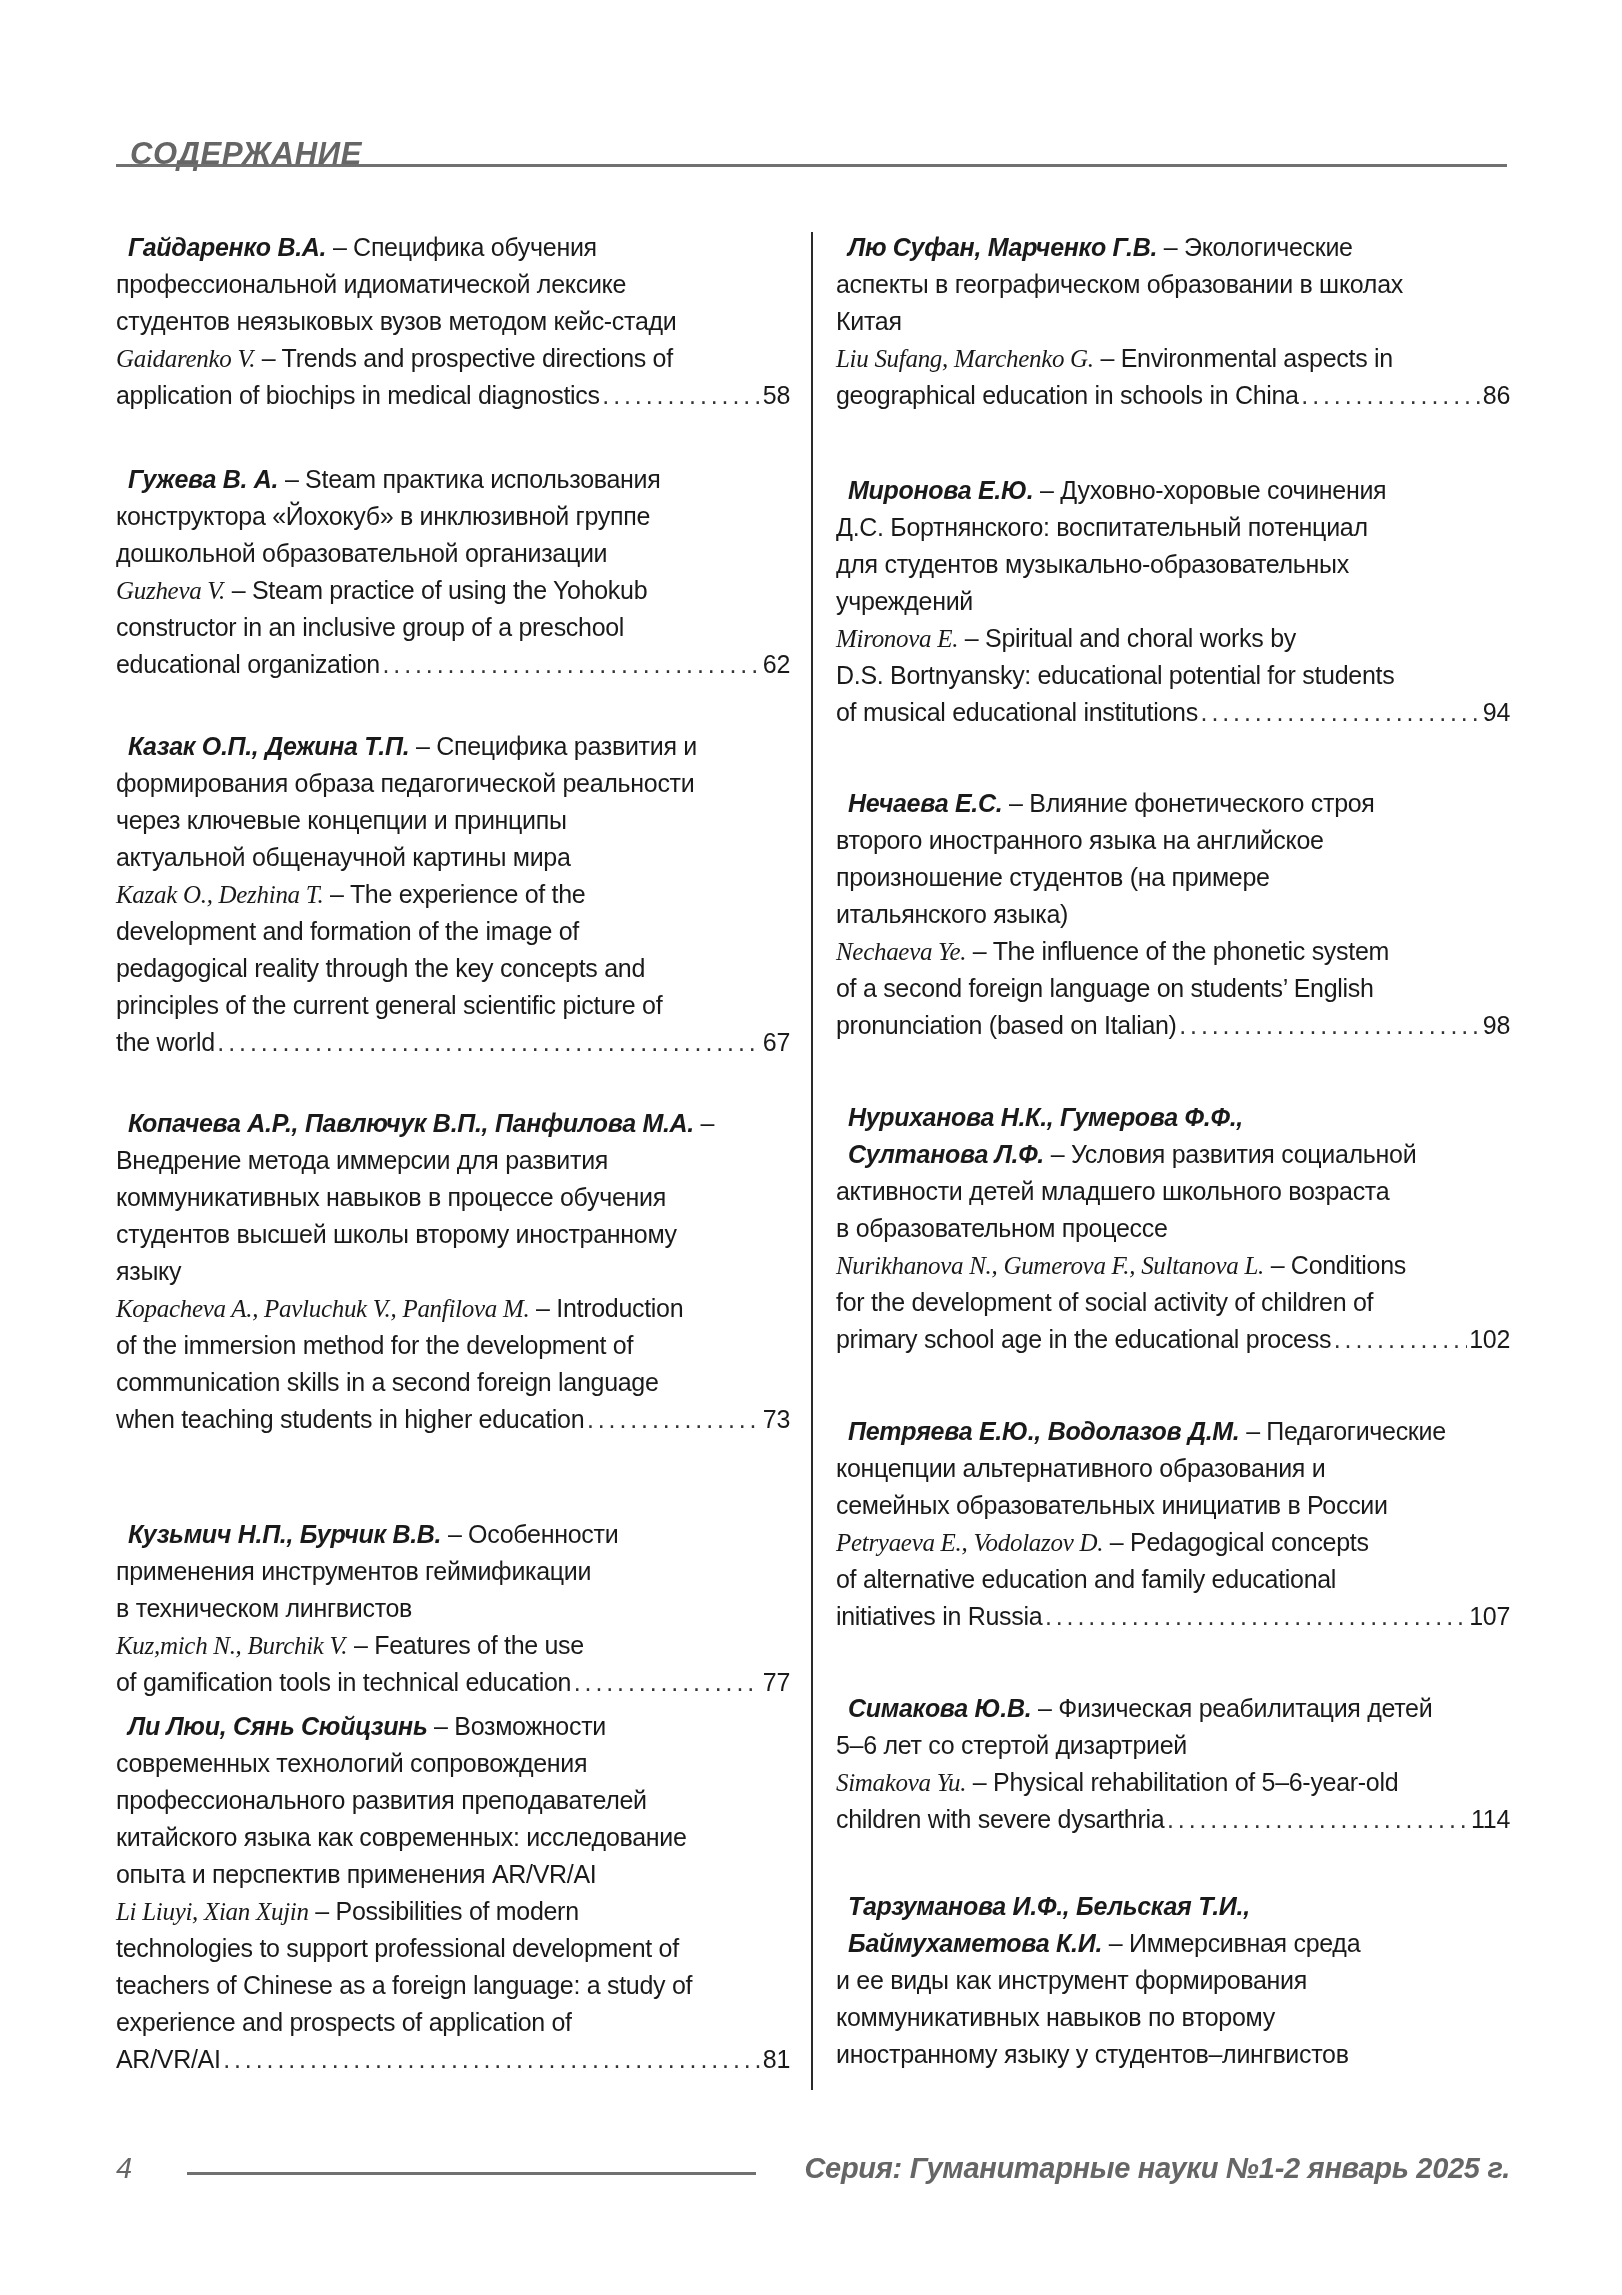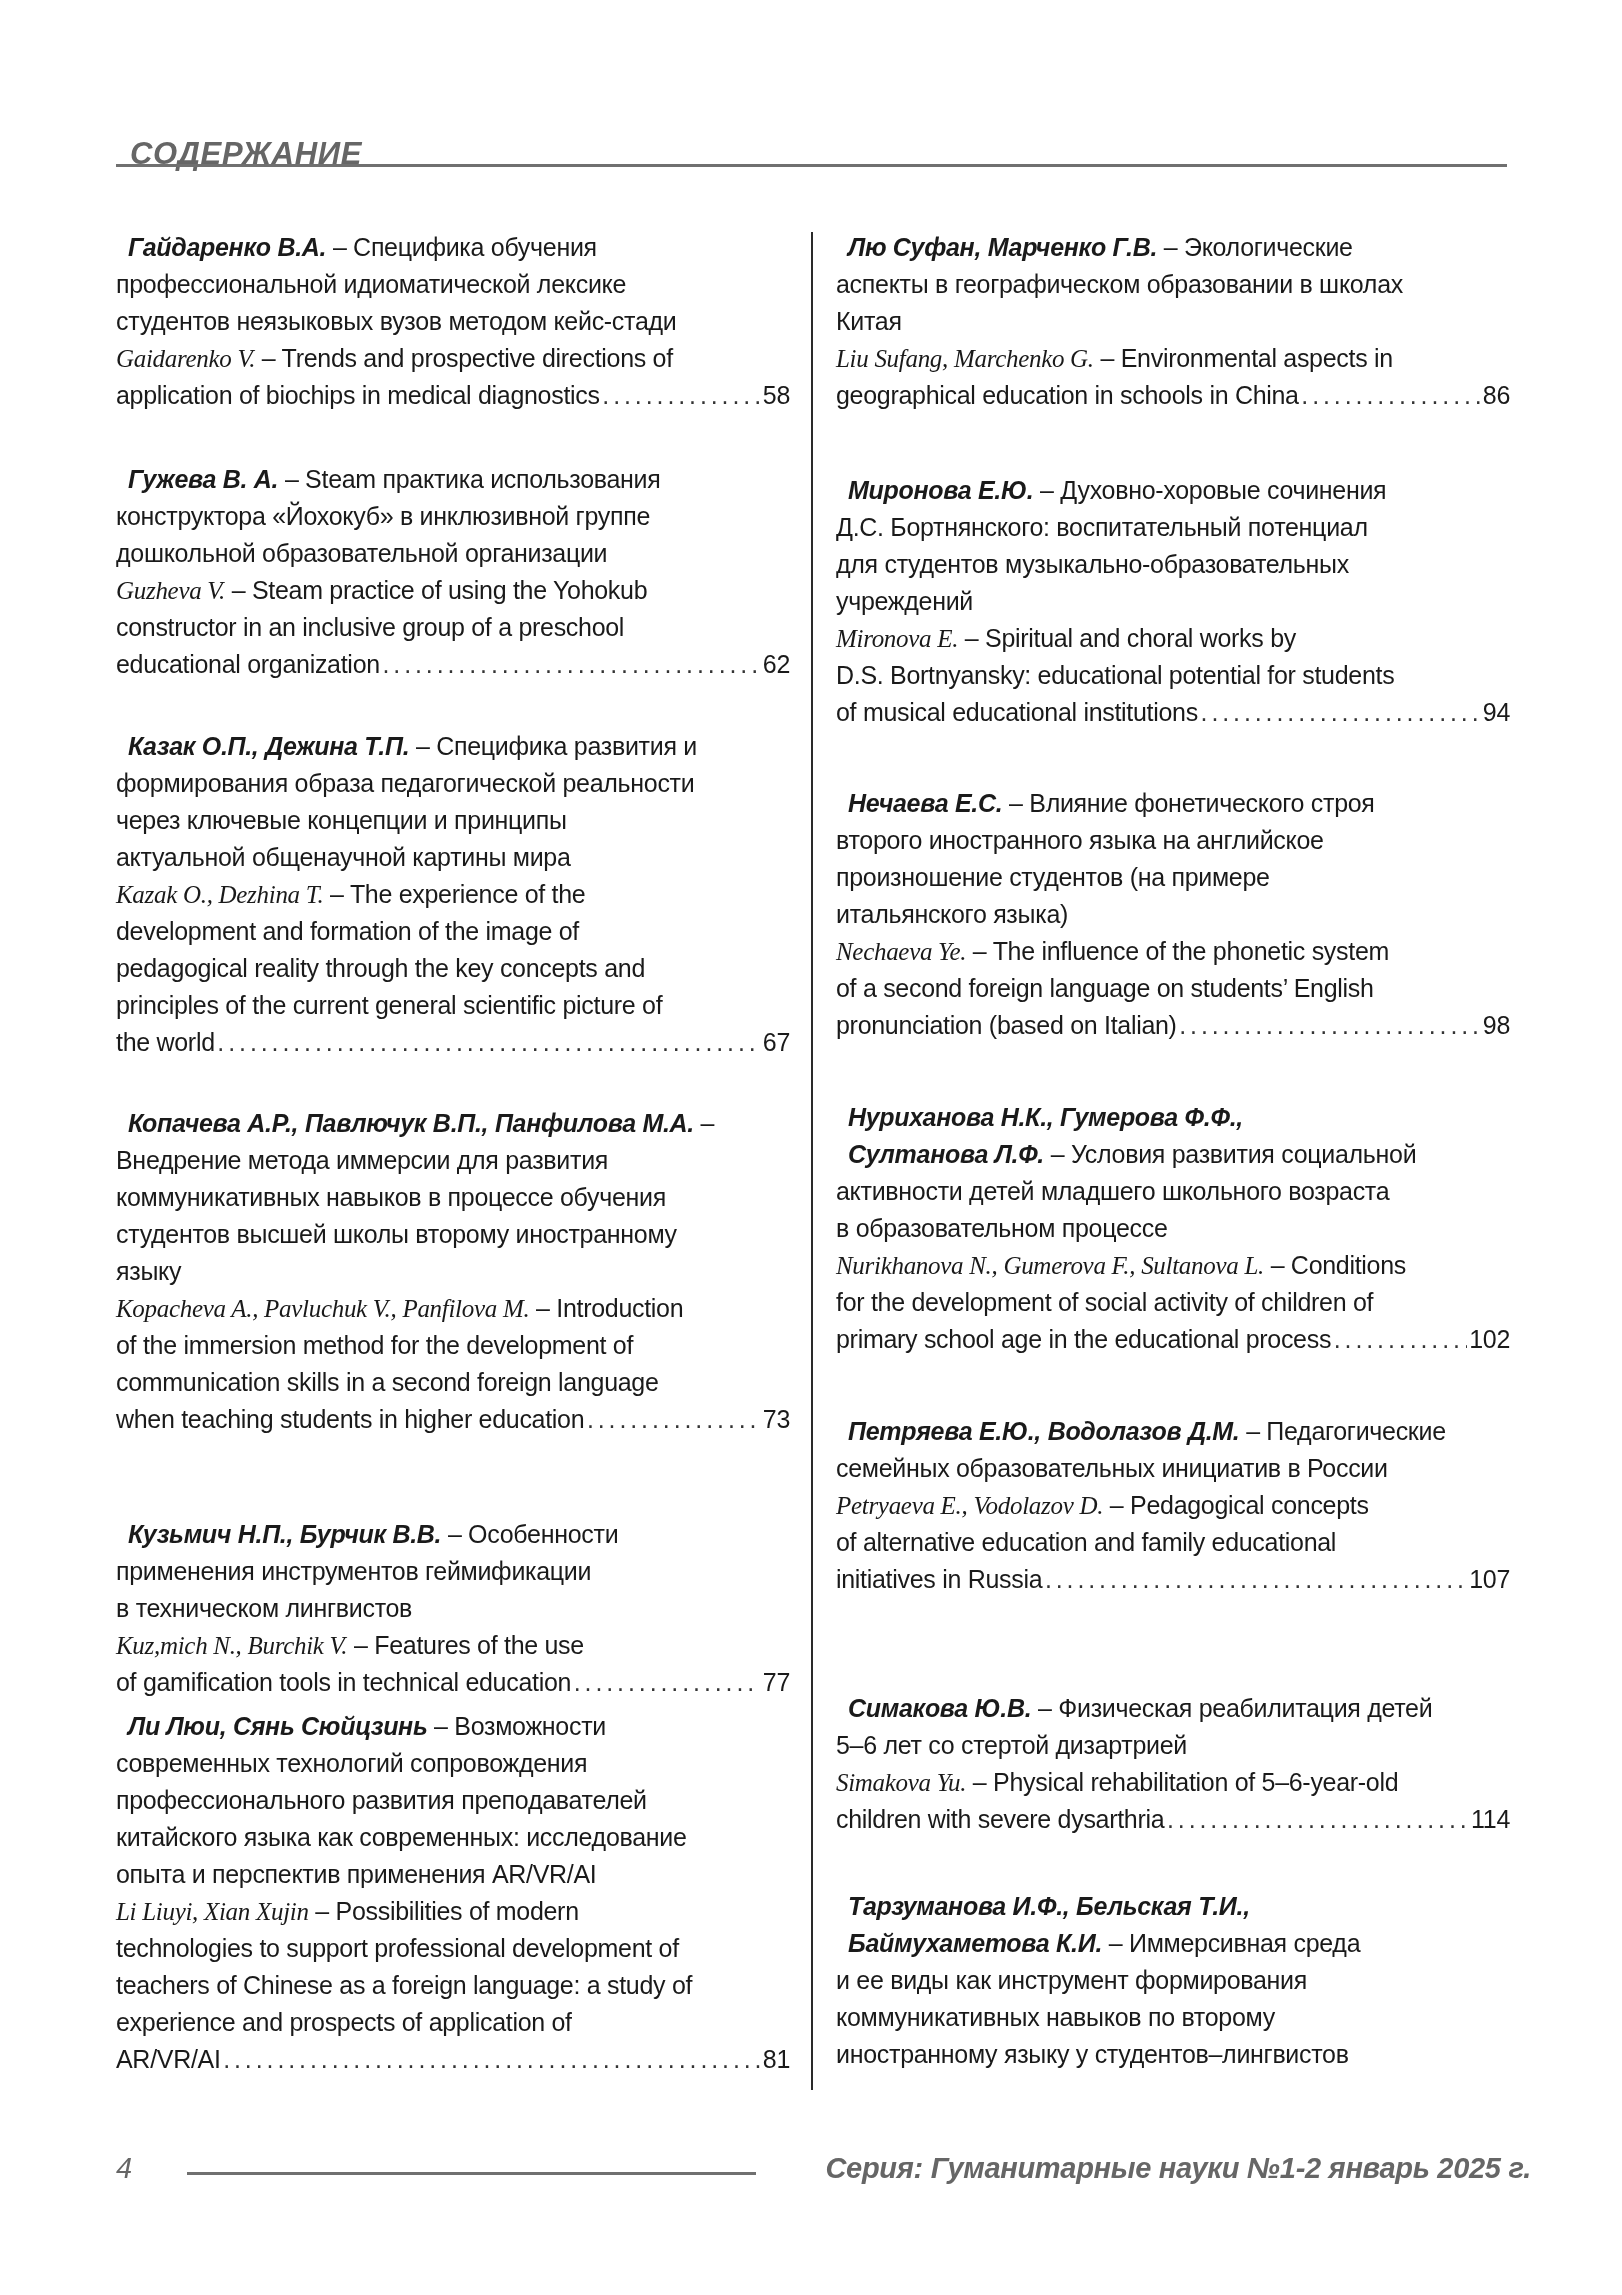--- a/index.html
+++ b/index.html
@@ -15,21 +15,21 @@
   .authors-ru { font-weight: bold; font-style: italic; margin-left: 12px; }
   .authors-en { font-style: italic; font-family: Liberation Serif, serif; }
   .line { display: block; white-space: nowrap; }
   .leader { display: flex; align-items: baseline; white-space: nowrap; }
   .leader .txt { flex: 0 0 auto; }
   .leader .dots { flex: 1 1 auto; overflow: hidden; margin: 0 2.6px; letter-spacing: 3.9px; color: #333; }
   .leader .dots::before { content: "............................................................................................................................................................"; }
   .leader .pg { flex: 0 0 auto; }
   .footer-num { position: absolute; left: 116px; top: 2152px; font-size: 29px; font-style: italic; color: #666666; }
   .footer-rule { position: absolute; left: 187px; top: 2172px; width: 569px; height: 3.3px; background: #707070; }
-  .footer-series { position: absolute; right: 92px; top: 2152px; font-size: 29px; font-style: italic;
+  .footer-series { position: absolute; right: 113px; top: 2152px; font-size: 29px; font-style: italic;
                    font-weight: bold; color: #666666; white-space: nowrap; letter-spacing: -0.3px; }
 </style>
 </head>
 <body>
 
 <h1 class="page-title">СОДЕРЖАНИЕ</h1>
 <div class="title-rule"></div>
 <div class="col-divider"></div>
 
 <div class="entry left" style="top:229px">
@@ -167,20 +167,21 @@
   <span class="line">for the development of social activity of children of</span>
   <span class="leader">
       <span class="txt">primary school age in the educational process</span>
       <span class="dots"></span>
       <span class="pg">102</span>
     </span>
 </div>
 
 <div class="entry right" style="top:1413px">
   <span class="line"><span class="authors-ru">Петряева Е.Ю., Водолазов Д.М.</span> <span>– Педагогические</span></span>
+  <span class="line">концепции альтернативного образования и</span>
   <span class="line">семейных образовательных инициатив в России</span>
   <span class="line"><span class="authors-en">Petryaeva E., Vodolazov D.</span> <span>– Pedagogical concepts</span></span>
   <span class="line">of alternative education and family educational</span>
   <span class="leader">
       <span class="txt">initiatives in Russia</span>
       <span class="dots"></span>
       <span class="pg">107</span>
     </span>
 </div>
 

